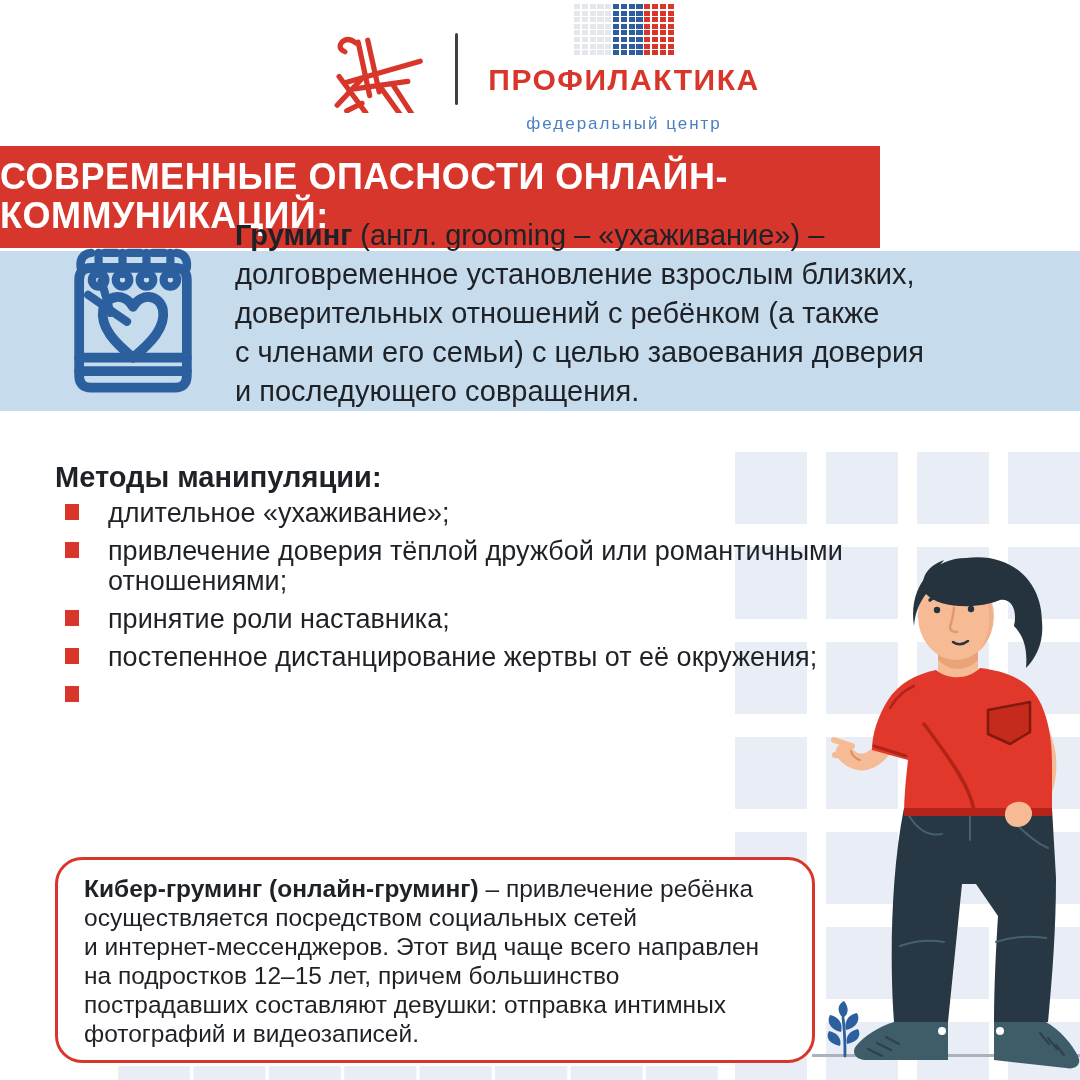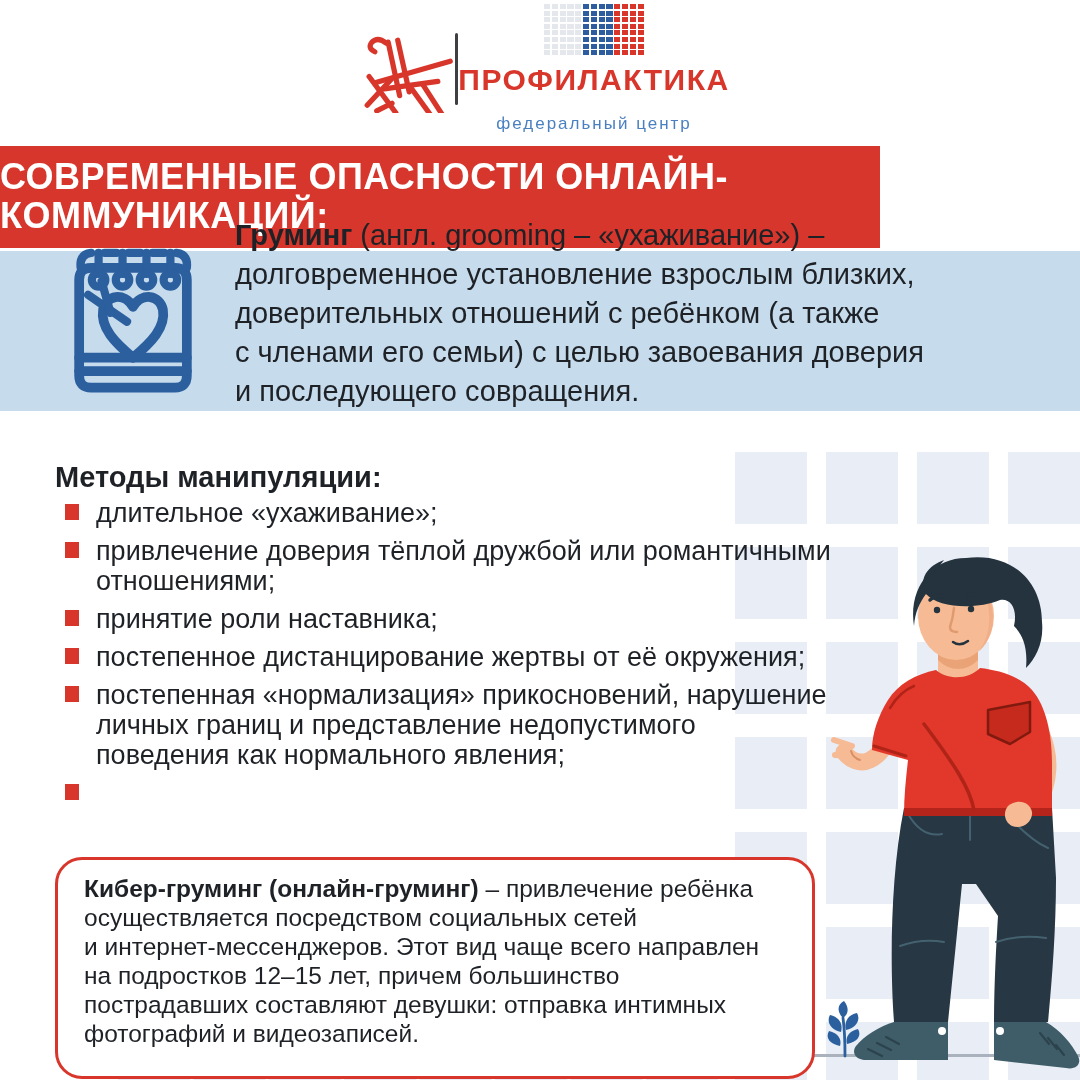--- a/index.html
+++ b/index.html
@@ -14,21 +14,21 @@
     background-image: linear-gradient(to bottom, #e8edf6 0 75.8%, transparent 75.8% 100%);
     background-size:72px 95px;
     background-repeat:space repeat;
   }
   .grid-a { left:735px; top:452px; width:345px; height:628px; }
   .grid-c { left:118px; top:1066px; width:600px; height:14px; }
 
   
   .header {
     position:absolute; left:0; top:0; width:1080px; height:138px;
-    display:flex; align-items:center; justify-content:center; z-index:2;
+    display:flex; align-items:center; justify-content:center; gap:30px; z-index:2;
   }
   .divider { width:3px; height:72px; background:#3d3f42; border-radius:2px; }
   .brand { display:flex; flex-direction:column; align-items:center; }
   .pixelgrid {
     width:100px; height:52px; margin-bottom:7px;
     background-image:
       repeating-linear-gradient(to right, transparent 0 6.2px, #fff 6.2px 7.8px),
       repeating-linear-gradient(to bottom, transparent 0 5px, #fff 5px 6.6px),
       linear-gradient(to right, #e4e7eb 0 38.5%, #2e5d9f 38.5% 69%, #d8362b 69% 100%);
   }
@@ -50,29 +50,29 @@
     display:flex; align-items:flex-end;
   }
   .def-icon { margin-left:57px; flex:0 0 auto; }
   .def-text { margin-left:26px; width:810px; font-size:29px; line-height:39px; }
   .pre { white-space:pre-line; }
 
   
   .methods { position:absolute; left:55px; top:460px; width:800px; z-index:2; }
   .methods-heading { font-weight:bold; font-size:29px; line-height:34px; margin:0 0 4px 0; }
   .bullet-list { list-style:none; margin:0; padding:0; display:flex; flex-direction:column; gap:8px; }
-  .bullet { display:flex; }
+  .bullet { display:flex;gap:12px; }
   .bullet-marker { width:14px; height:16px; background:#d8362b; margin:6px 17px 0 10px; flex:0 0 auto; }
   .bullet-text { font-size:27px; line-height:30px; white-space:pre-line; }
 
   
   .callout {
     position:absolute; left:55px; top:857px; width:760px; box-sizing:border-box;
     background:#fff; border:3px solid #d8362b; border-radius:27px;
-    padding:14px 26px 28px 26px; font-size:24.5px; line-height:29px; z-index:2;
+    padding:14px 26px 12px 26px; font-size:24.5px; line-height:29px; z-index:2;
   }
 
   
   .ground { position:absolute; left:812px; top:1054px; width:268px; height:3px; background:#aab3bd; z-index:1; }
   .plant  { position:absolute; left:822px; top:1000px; z-index:2; }
   .man    { position:absolute; left:820px; top:548px; z-index:3; }
 </style>
 </head>
 <body>
 
@@ -156,26 +156,20 @@
     <li class="bullet">
       <span class="bullet-marker"></span>
       <span class="bullet-text">принятие роли наставника;</span>
     </li>
     <li class="bullet">
       <span class="bullet-marker"></span>
       <span class="bullet-text">постепенное дистанцирование жертвы от её окружения;</span>
     </li>
     <li class="bullet">
       <span class="bullet-marker"></span>
-      <span class="bullet-text">постепенная «нормализация» прикосновений, нарушение
-личных границ и представление недопустимого
-поведения как нормального явления;</span>
-    </li>
-    <li class="bullet">
-      <span class="bullet-marker"></span>
     </li>
   </ul>
 </div>
 
 <div class="callout">
   <b>Кибер-груминг (онлайн-груминг)</b><span class="pre"> – привлечение ребёнка
 осуществляется посредством социальных сетей
 и интернет-мессенджеров. Этот вид чаще всего направлен
 на подростков 12–15 лет, причем большинство
 пострадавших составляют девушки: отправка интимных

